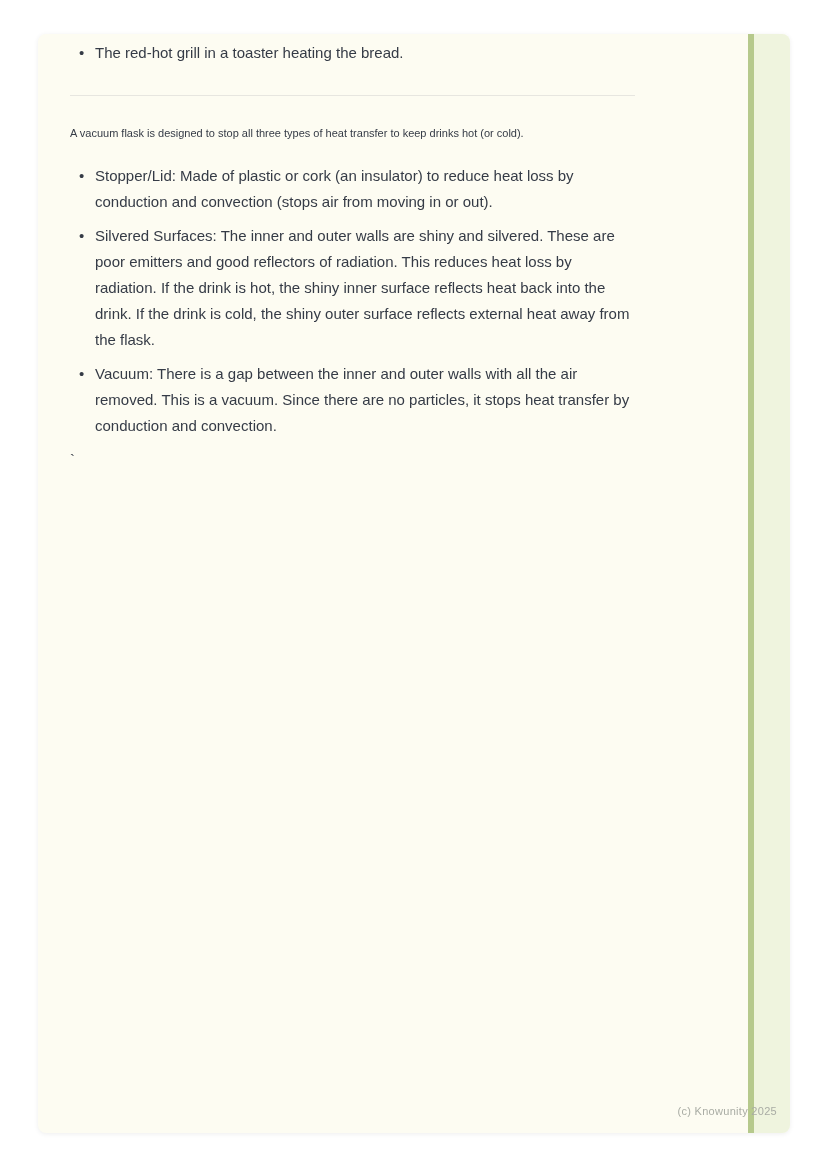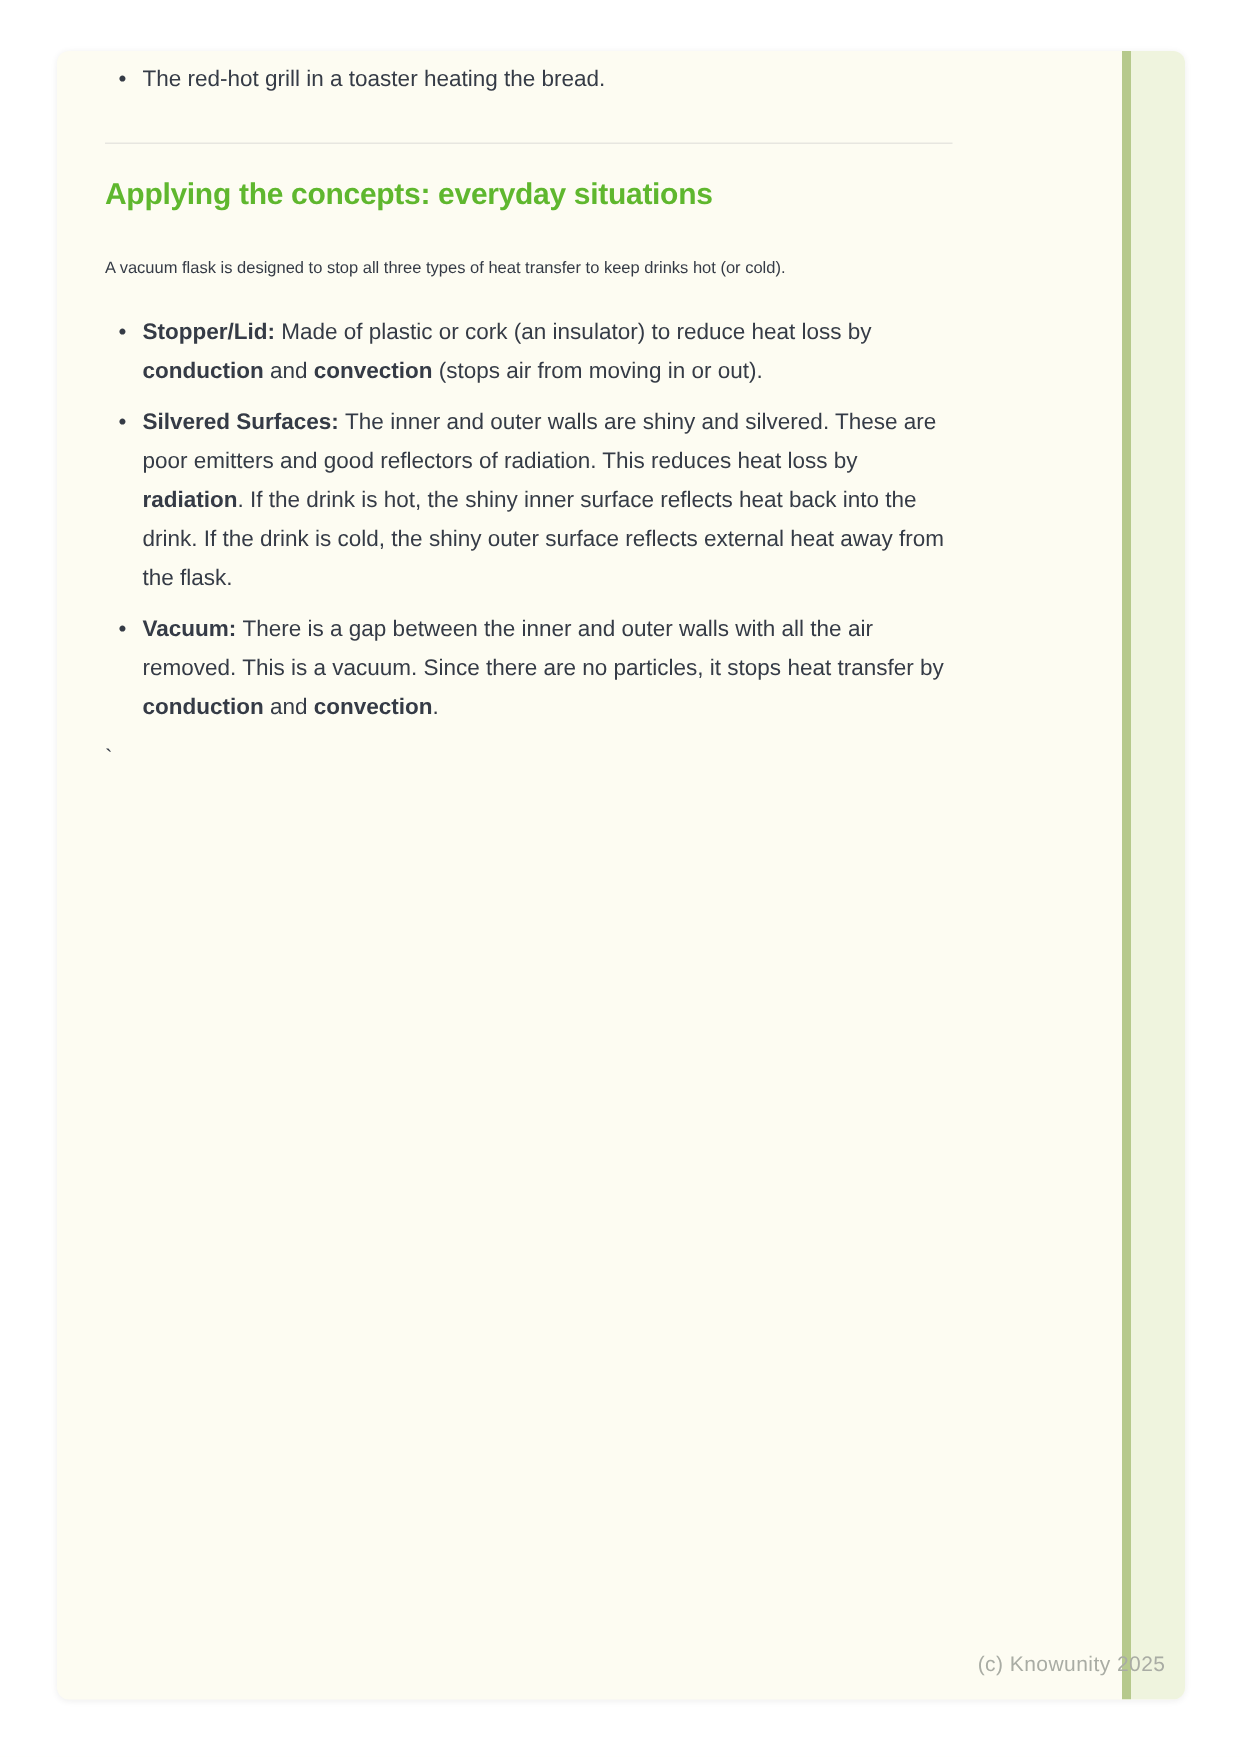--- a/index.html
+++ b/index.html
@@ -52,21 +52,21 @@
     padding-left: 25px;
     font-size: 15px;
     line-height: 26px;
   }
   li::before {
     content: "\2022";
     position: absolute;
     left: 9px;
     font-size: 15px;
   }
-  li b { font-weight: 700; }
+  li b { font-weight: 400; }
   .divider {
     border: none;
     border-top: 1px solid var(--divider);
     margin-top: 29px;
     width: 565px;
   }
   h2 {
     margin-top: 22px;
     font-size: 20px;
     line-height: 24px;
@@ -92,21 +92,21 @@
   .main-list li { margin-bottom: 8px; }
   .stray {
     margin-top: 2px;
     font-size: 15px;
     line-height: 26px;
   }
   .footer {
     position: absolute;
     right: 13px; bottom: 16px;
     z-index: 2;
-    font-size: 14px;
+    font-size: 11px;
     letter-spacing: 0.3px;
     color: var(--footer_text);
   }
 </style>
 </head>
 <body>
 
 <div class="card">
   <div class="accent-light"></div>
   <div class="accent-dark"></div>
@@ -114,21 +114,20 @@
   <div class="content">
 
     <ul class="top-list">
       <li>
         <span>The red-hot grill in a toaster heating the bread.</span>
       </li>
     </ul>
 
     <hr class="divider">
 
-    <h2>Applying the concepts: everyday situations</h2>
 
 
     <p class="para">A vacuum flask is designed to stop all three types of heat transfer to keep drinks hot (or cold).</p>
 
     <ul class="main-list">
       <li>
         <span><b>Stopper/Lid: </b>Made of plastic or cork (an insulator) to reduce heat loss by <b>conduction</b> and <b>convection</b> (stops air from moving in or out).</span>
       </li>
       <li>
         <span><b>Silvered Surfaces: </b>The inner and outer walls are shiny and silvered. These are poor emitters and good reflectors of radiation. This reduces heat loss by <b>radiation</b>. If the drink is hot, the shiny inner surface reflects heat back into the drink. If the drink is cold, the shiny outer surface reflects external heat away from the flask.</span>

